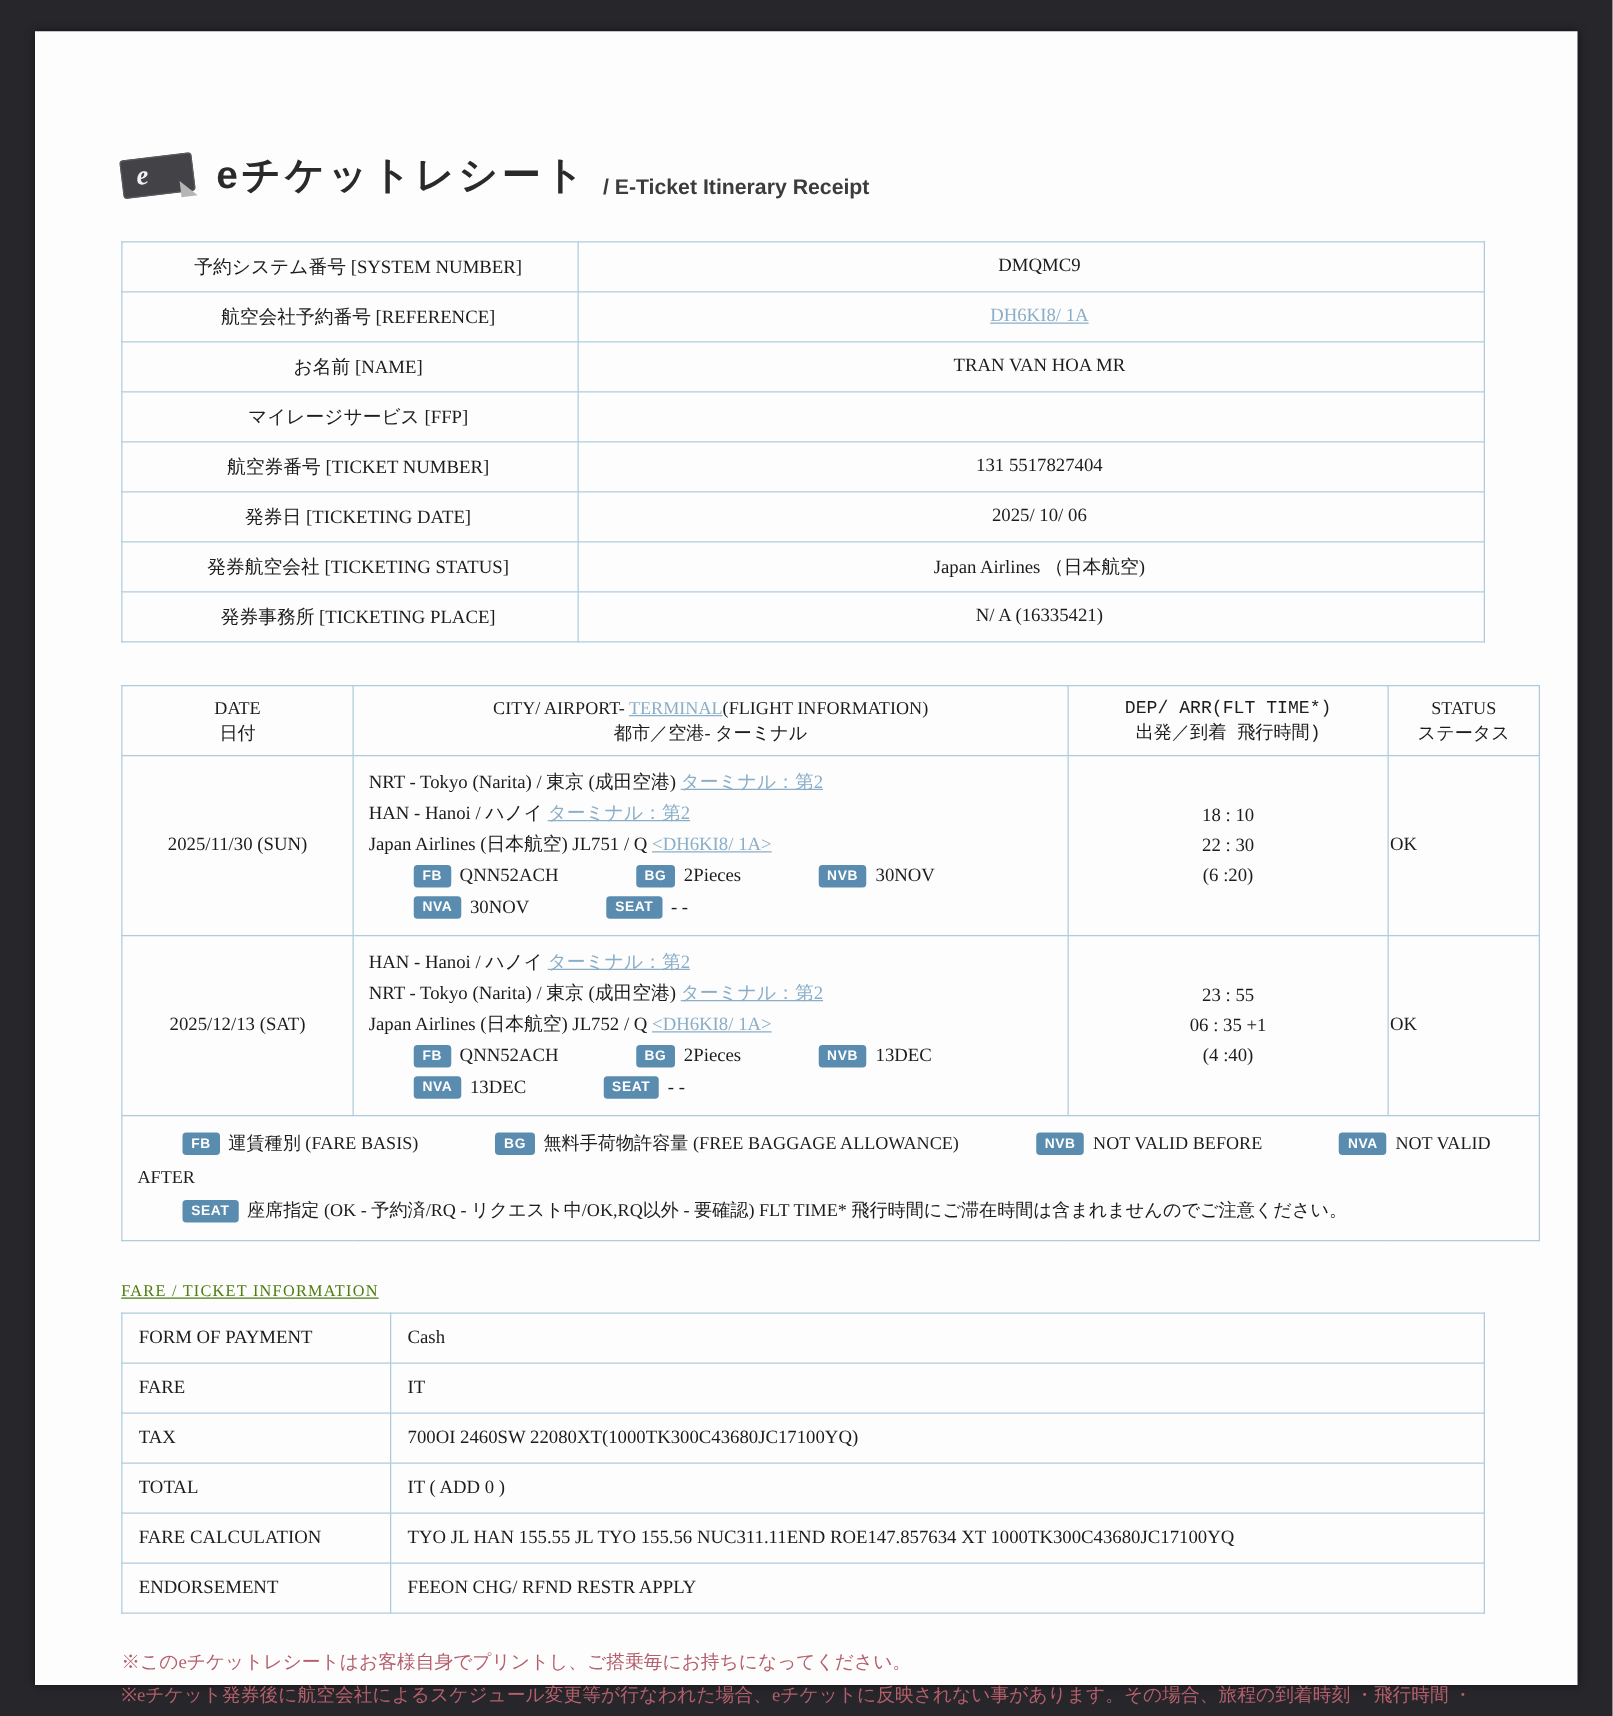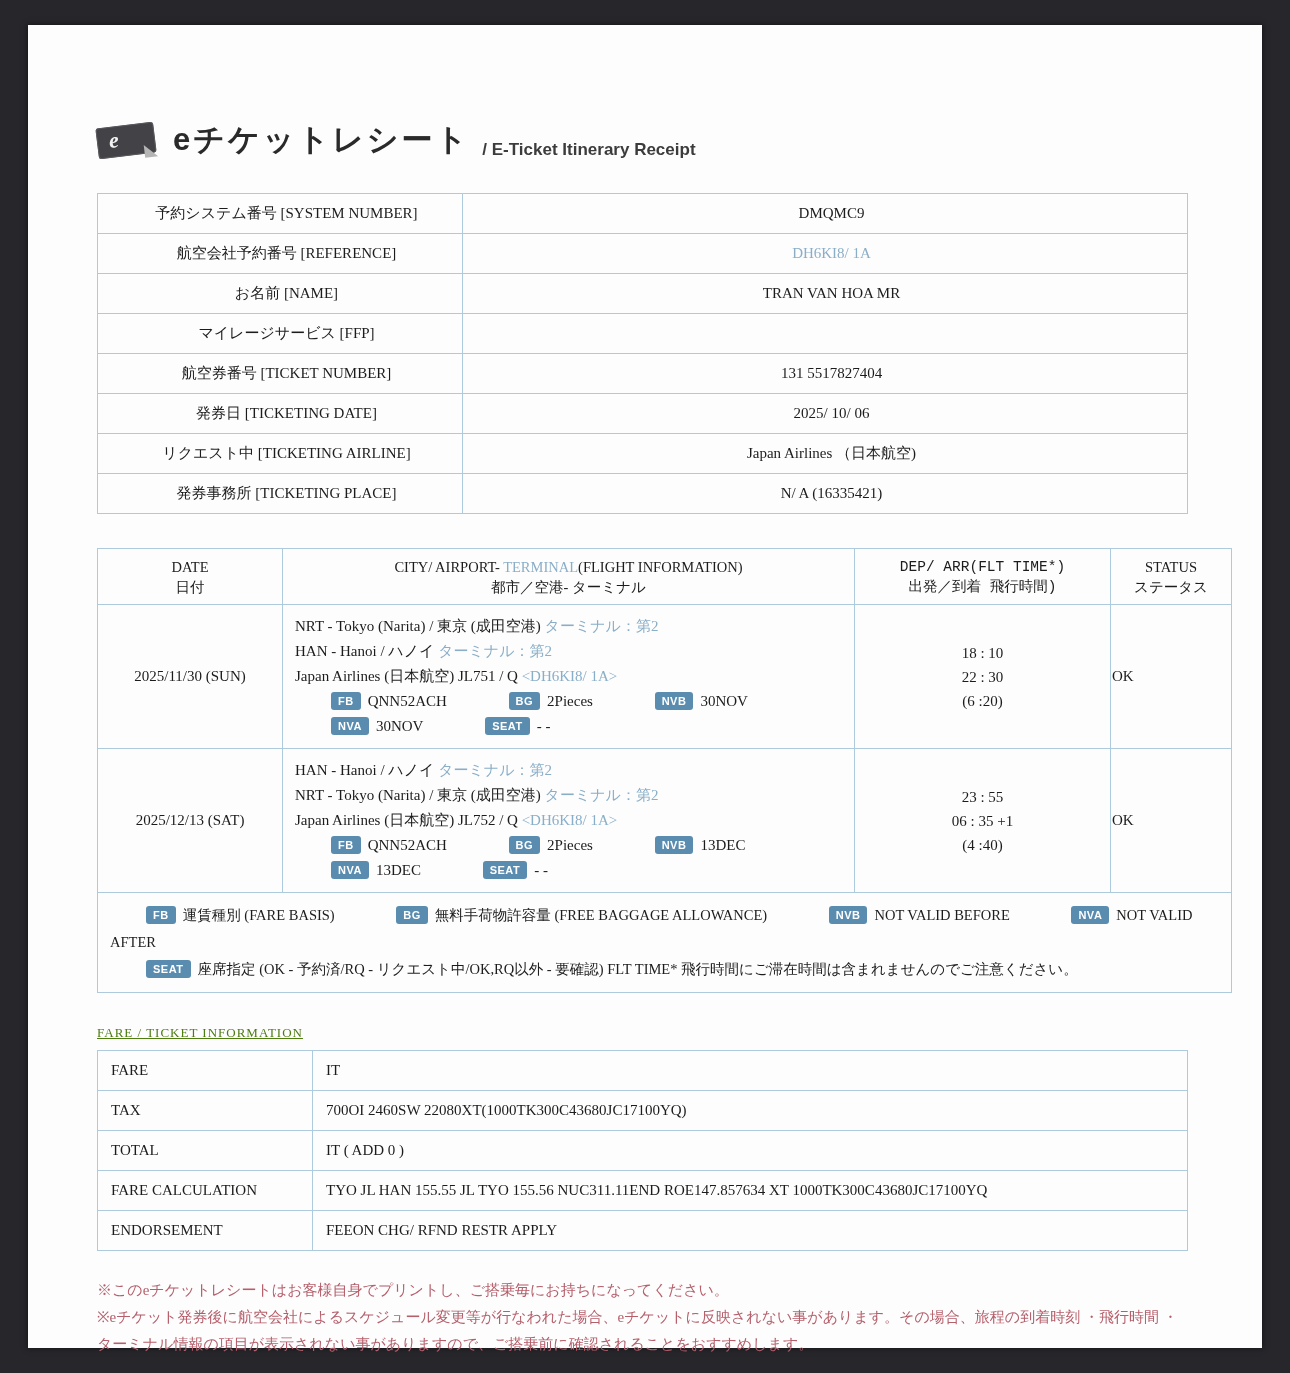--- a/index.html
+++ b/index.html
@@ -52,21 +52,21 @@
   }
 
   
   table { border-collapse:collapse; width:1091px; table-layout:fixed; }
   td,th { border:1px solid #aecbdd; font-size:15px; }
 
   
   .info-table { margin-top:30px; }
   .info-table td { height:40px; padding:0 0 0 13px;text-align:center; }
   .info-table .lbl { width:365px; }
-  .blue-text { color:#8aaec8; }
+  .blue-text { color:#8aaec8;text-decoration:underline; }
 
   
   .flight-table { margin-top:34px;border-radius:31px; }
   .flight-table th {
     height:56px; font-weight:normal; text-align:center;
     line-height:20px; font-size:14.5px; padding:0;
   }
   .col-date { width:185px; }
   .col-city { width:572px; }
   .col-dep  { width:256px;font-family:Liberation Mono, monospace; }
@@ -131,21 +131,21 @@
       </tr>
       <tr>
         <td class="lbl">航空券番号 [TICKET NUMBER]</td>
         <td>131 5517827404</td>
       </tr>
       <tr>
         <td class="lbl">発券日 [TICKETING DATE]</td>
         <td>2025/ 10/ 06</td>
       </tr>
       <tr>
-        <td class="lbl">リクエスト中 [TICKETING AIRLINE]</td>
+        <td class="lbl">発券航空会社 [TICKETING STATUS]</td>
         <td>Japan Airlines （日本航空)</td>
       </tr>
       <tr>
         <td class="lbl">発券事務所 [TICKETING PLACE]</td>
         <td>N/ A (16335421)</td>
       </tr>
     </tbody>
       </table>
 
     <table class="flight-table">
@@ -219,20 +219,24 @@
           <span class="badge">SEAT</span><span>座席指定 (OK -  予約済/RQ -  リクエスト中/OK,RQ以外 -  要確認)  FLT TIME* 飛行時間にご滞在時間は含まれませんのでご注意ください。</span>
         </td>
       </tr>
     </tbody>
       </table>
 
     <div class="fare-heading">FARE /  TICKET INFORMATION</div>
 
     <table class="fare-table">
       <tbody>
+          <tr>
+        <td class="lbl">FORM OF PAYMENT</td>
+        <td>Cash</td>
+      </tr>
       <tr>
         <td class="lbl">FARE</td>
         <td>IT</td>
       </tr>
       <tr>
         <td class="lbl">TAX</td>
         <td>700OI 2460SW 22080XT(1000TK300C43680JC17100YQ)</td>
       </tr>
       <tr>
         <td class="lbl">TOTAL</td>

